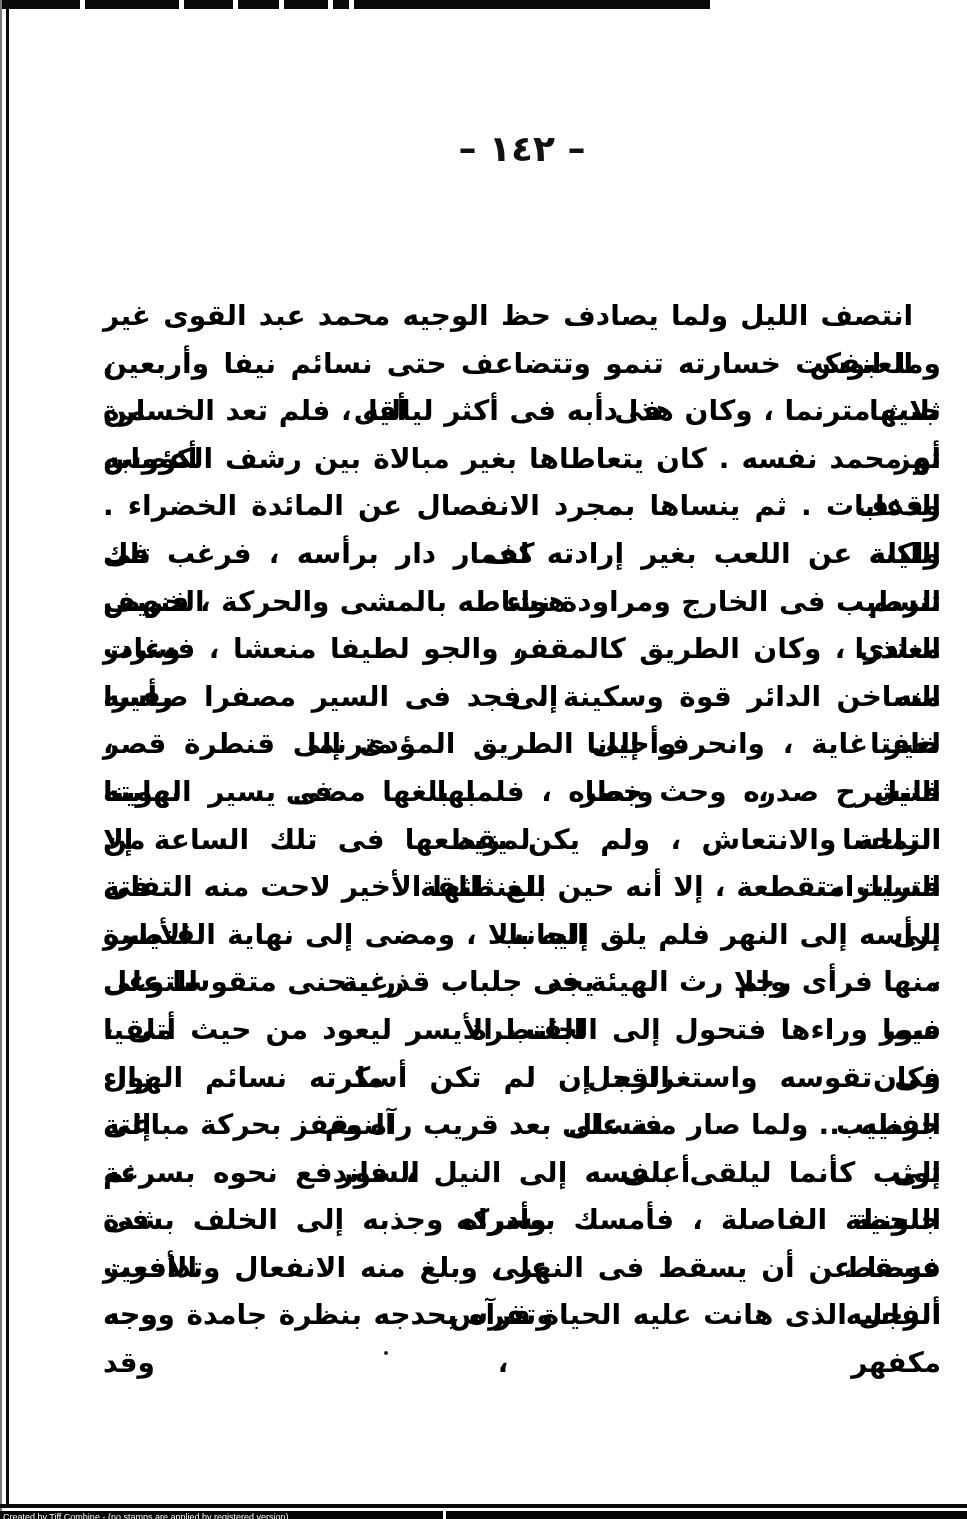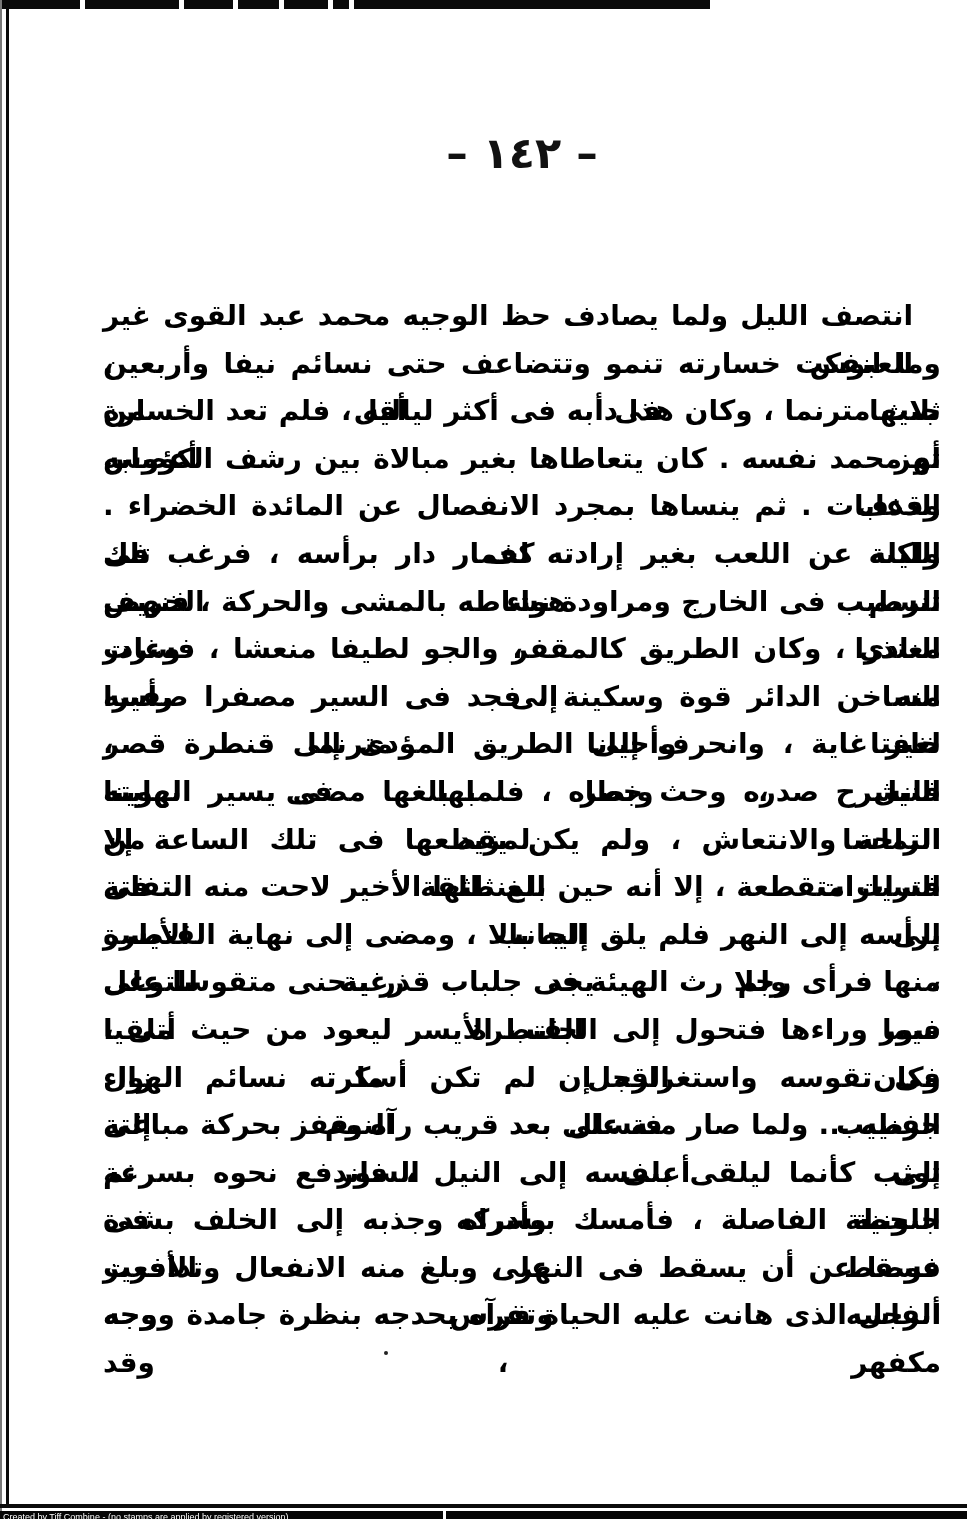--- a/index.html
+++ b/index.html
@@ -41,21 +41,21 @@
     width: 3px; height: 1498px;
     background: #0a0a0a;
   }
   .page-number {
     position: absolute;
     top: 128px;
     left: 103px;
     width: 838px;
     text-align: center;
     direction: rtl;
-    font-size: 43px;
+    font-size: 36px;
     font-weight: bold;
     color: #111;
     letter-spacing: 3px;
   }
   .body-text {
     position: absolute;
     top: 292px;
     left: 103px;
     width: 838px;
     direction: rtl;

